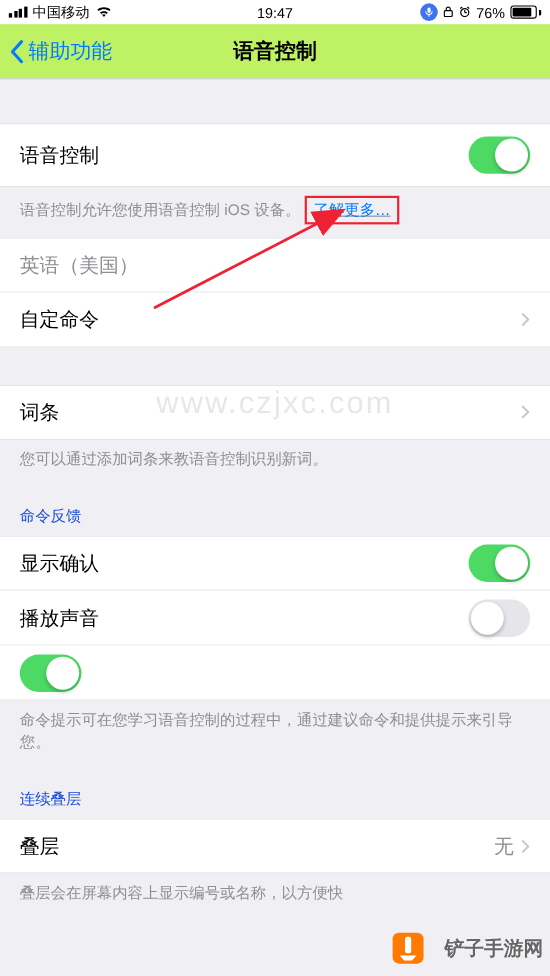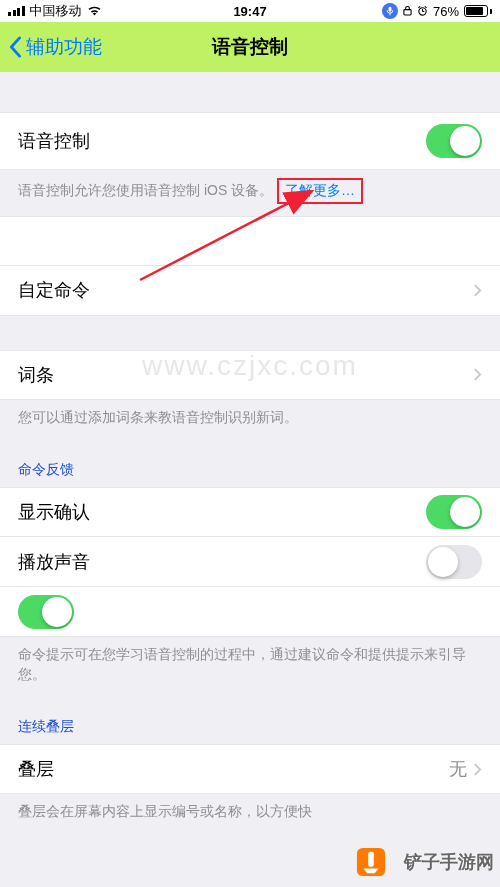--- a/index.html
+++ b/index.html
@@ -2,21 +2,21 @@
 <html><head>
 <meta charset="utf-8">
 <style>
   * { margin: 0; padding: 0; box-sizing: border-box; }
   html, body { width: 500px; height: 887px; overflow: hidden; }
   body { font-family: -apple-system, "Helvetica Neue", sans-serif; background: #efeff4; color: #000; position: relative; }
 
   
   .status-bar { height: 22px; display: flex; align-items: center; justify-content: space-between; padding: 0 8px; font-size: 13px; font-weight: 500; background: #fff; }
   .status-left, .status-right { display: flex; align-items: center; gap: 5px; }
-  .status-center { position: absolute; left: 50%; transform: translateX(-50%); font-weight: 700; }
+  .status-center { position: absolute; left: 50%; transform: translateX(-50%); font-weight: 400; }
   .signal-bars { display: inline-flex; align-items: flex-end; gap: 1.5px; }
   .signal-bars span { width: 3px; background: #000; display: inline-block; }
   .sb1 { height: 4px; } .sb2 { height: 6px; } .sb3 { height: 8px; } .sb4 { height: 10px; }
   .wifi svg { width: 15px; height: 11px; }
   .mic-badge { width: 16px; height: 16px; border-radius: 50%; background: #4073f1; display: flex; align-items: center; justify-content: center; }
   .mic-badge svg { width: 8px; height: 10px; }
   .lock svg { width: 9px; height: 11px; }
   .alarm svg { width: 11px; height: 11px; }
   .battery { display: flex; align-items: center; gap: 2px; }
   .battery-body { width: 24px; height: 12px; border: 1px solid #000; border-radius: 3px; position: relative; }
@@ -42,21 +42,21 @@
   .switch { width: 56px; height: 34px; border-radius: 17px; position: relative; background: #e5e5ea; }
   .switch.on { background: #4cd964; }
   .switch-knob { width: 30px; height: 30px; border-radius: 50%; background: #fff; position: absolute; top: 2px; box-shadow: 0 2px 4px rgba(0,0,0,.25); }
   .switch.on .switch-knob { right: 2px; }
   .switch.off .switch-knob { left: 2px; }
 
   
   .section-footer { padding: 8px 18px 12px; font-size: 14px; color: #8e8e93; line-height: 1.4; }
   .section-header { padding: 22px 18px 8px; font-size: 14px; color: #1d4ed8; }
   .learn-more { color: #007aff; }
-  .highlight-box { border: 2px solid #e23; padding: 1px 6px; display: inline-block; }
+  .highlight-box { border: 2px solid #e23; padding: 1px 6px; display: inline-block; text-decoration: underline; }
 
   
   .arrow-svg { position: absolute; top: 180px; left: 130px; width: 200px; height: 110px; pointer-events: none; }
 
   
   .wm-top { position: absolute; top: 350px; left: 50%; transform: translateX(-50%); color: rgba(160,160,160,.25); font-size: 28px; letter-spacing: 2px; pointer-events: none; }
   .wm-bottom { position: absolute; right: 6px; bottom: 10px; display: flex; align-items: center; gap: 18px; color: #666; font-size: 18px; font-weight: 600; text-shadow: 0 0 3px #fff; }
   .wm-logo { width: 30px; height: 30px; }
 
   .vcell { min-height: 58px; }
@@ -132,20 +132,21 @@
     </div>
 </div>
 <div class="section-footer">
   <span>语音控制允许您使用语音控制 iOS 设备。</span>
   <span class="highlight-box">
     <a class="learn-more">了解更多…</a>
   </span>
 </div>
 
 <div class="cell first">
+  <span class="cell-value">英语（美国）</span>
 </div>
 <div class="cell">
   <span class="cell-label">自定命令</span>
   <span class="chevron">
       <svg viewBox="0 0 10 16">
         <polyline points="2,2 8,8 2,14" fill="none" stroke="#c7c7cc" stroke-width="2"></polyline>
       </svg>
     </span>
 </div>
 

